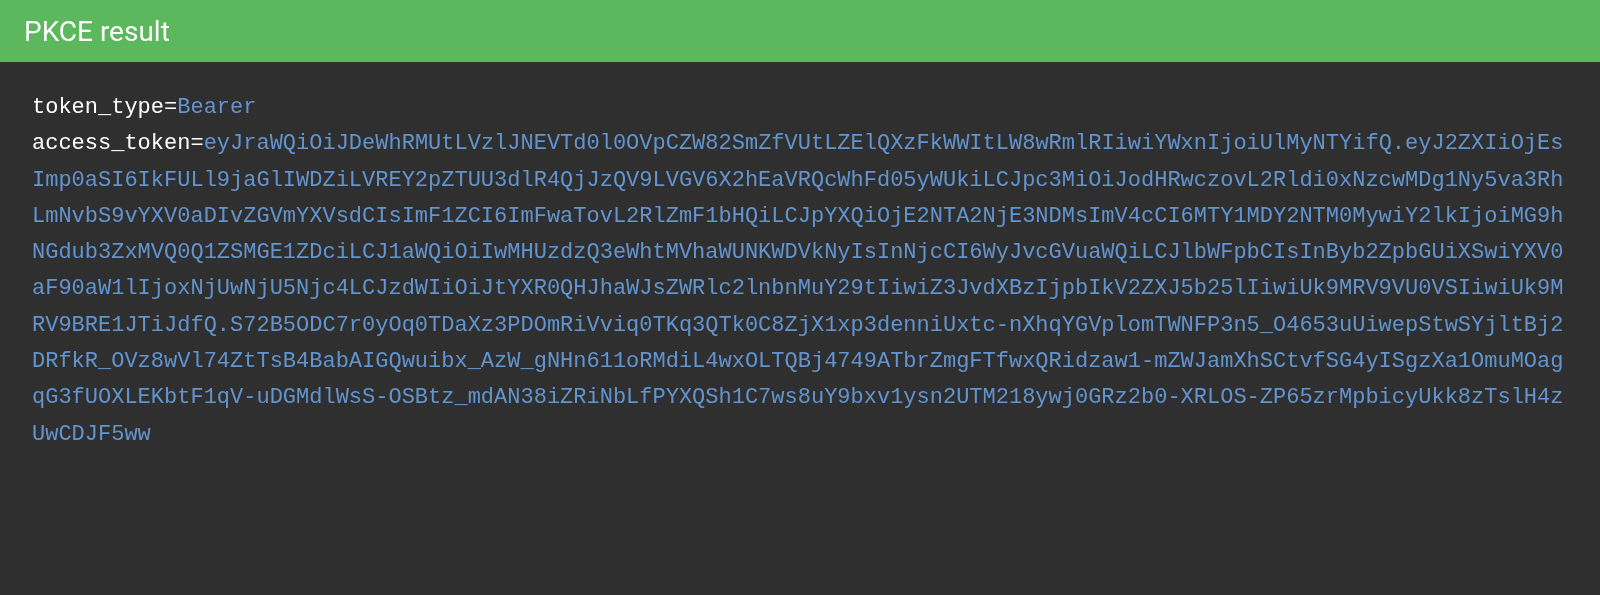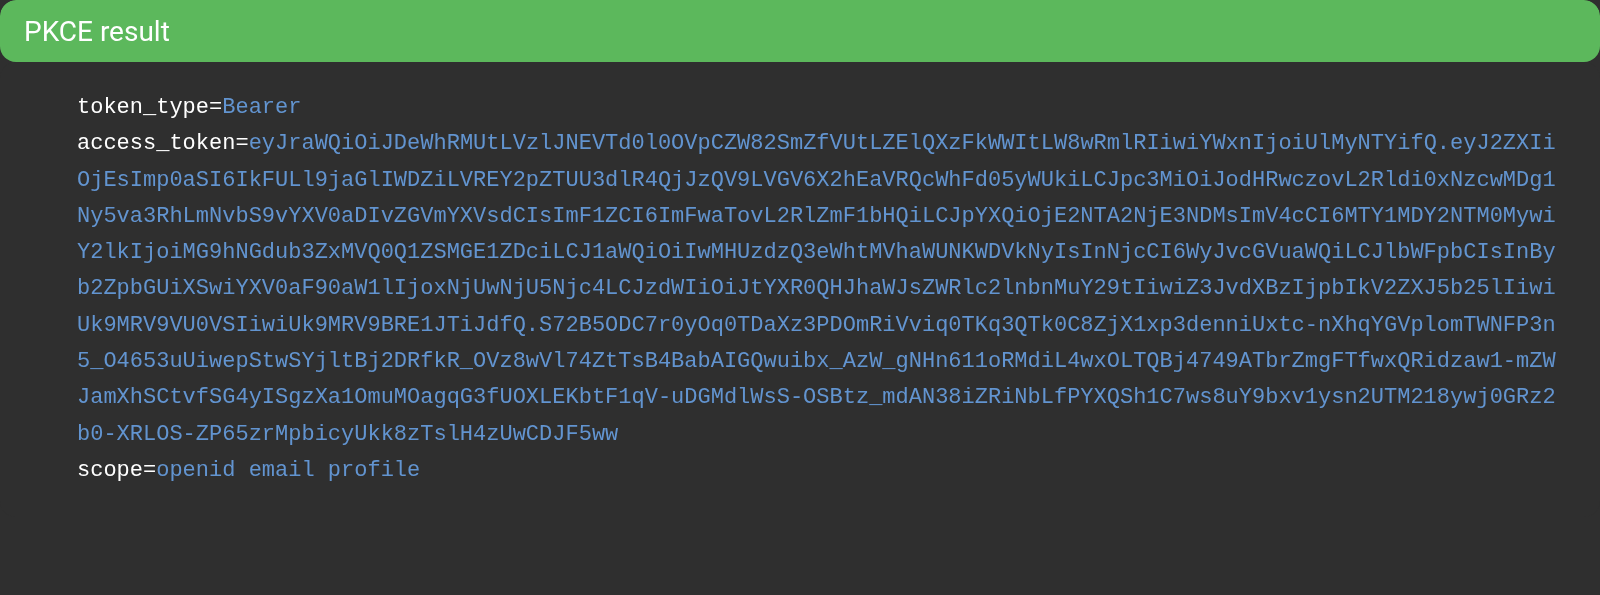--- a/index.html
+++ b/index.html
@@ -1,19 +1,18 @@
 <!DOCTYPE html>
 <html><head>
   <meta charset="utf-8">
   <style>
     * {
       margin: 0;
       padding: 0;
       box-sizing: border-box;
-      border-radius: 16px;
     }
     body {
       background: #2f2f2f;
       width: 1600px;
       height: 595px;
       overflow: hidden;
       font-family: -apple-system, BlinkMacSystemFont, "Segoe UI", Roboto, Helvetica, Arial, sans-serif;
     }
     .header {
       background: #5cb85c;
@@ -29,21 +28,20 @@
       background: #2f2f2f;
       padding: 28px 32px;
       font-family: "SFMono-Regular", Consolas, "Liberation Mono", Menlo, Courier, monospace;
       font-size: 22px;
       line-height: 1.65;
       word-break: break-all;
       overflow-wrap: break-word;
     }
     .kv-line {
       color: #ffffff;
-      margin-left: 45px;
     }
     .key {
       color: #ffffff;
     }
     .eq {
       color: #ffffff;
     }
     .val {
       color: #6294d0;
     }
@@ -51,14 +49,13 @@
 </head>
 <body>
 
 <div class="header">
   <span>PKCE result</span>
 </div>
 
 <div class="code-block">
   <div class="kv-line"><span class="key">token_type</span><span class="eq">=</span><span class="val">Bearer</span></div>
   <div class="kv-line"><span class="key">access_token</span><span class="eq">=</span><span class="val">eyJraWQiOiJDeWhRMUtLVzlJNEVTd0l0OVpCZW82SmZfVUtLZElQXzFkWWItLW8wRmlRIiwiYWxnIjoiUlMyNTYifQ.eyJ2ZXIiOjEsImp0aSI6IkFULl9jaGlIWDZiLVREY2pZTUU3dlR4QjJzQV9LVGV6X2hEaVRQcWhFd05yWUkiLCJpc3MiOiJodHRwczovL2Rldi0xNzcwMDg1Ny5va3RhLmNvbS9vYXV0aDIvZGVmYXVsdCIsImF1ZCI6ImFwaTovL2RlZmF1bHQiLCJpYXQiOjE2NTA2NjE3NDMsImV4cCI6MTY1MDY2NTM0MywiY2lkIjoiMG9hNGdub3ZxMVQ0Q1ZSMGE1ZDciLCJ1aWQiOiIwMHUzdzQ3eWhtMVhaWUNKWDVkNyIsInNjcCI6WyJvcGVuaWQiLCJlbWFpbCIsInByb2ZpbGUiXSwiYXV0aF90aW1lIjoxNjUwNjU5Njc4LCJzdWIiOiJtYXR0QHJhaWJsZWRlc2lnbnMuY29tIiwiZ3JvdXBzIjpbIkV2ZXJ5b25lIiwiUk9MRV9VU0VSIiwiUk9MRV9BRE1JTiJdfQ.S72B5ODC7r0yOq0TDaXz3PDOmRiVviq0TKq3QTk0C8ZjX1xp3denniUxtc-nXhqYGVplomTWNFP3n5_O4653uUiwepStwSYjltBj2DRfkR_OVz8wVl74ZtTsB4BabAIGQwuibx_AzW_gNHn611oRMdiL4wxOLTQBj4749ATbrZmgFTfwxQRidzaw1-mZWJamXhSCtvfSG4yISgzXa1OmuMOagqG3fUOXLEKbtF1qV-uDGMdlWsS-OSBtz_mdAN38iZRiNbLfPYXQSh1C7ws8uY9bxv1ysn2UTM218ywj0GRz2b0-XRLOS-ZP65zrMpbicyUkk8zTslH4zUwCDJF5ww</span></div>
-  <div class="kv-line"><span class="key">scope</span><span class="eq">=</span><span class="val">openid email profile</span></div>
 </div>
 
 </body></html>

